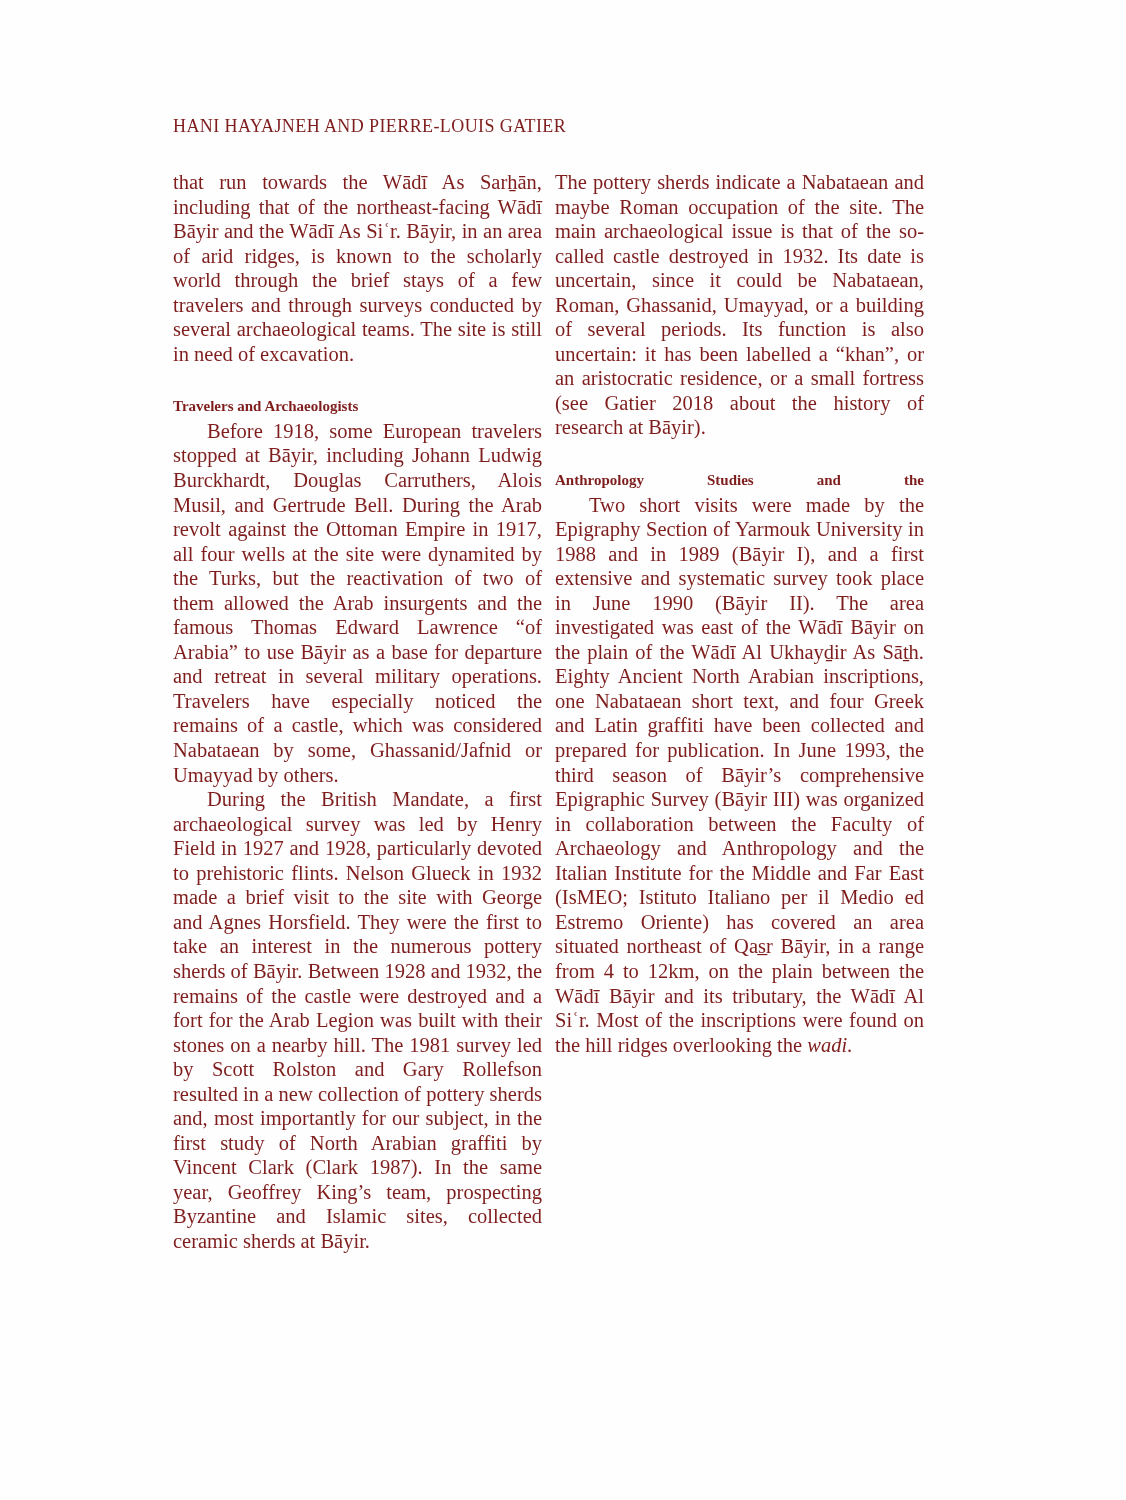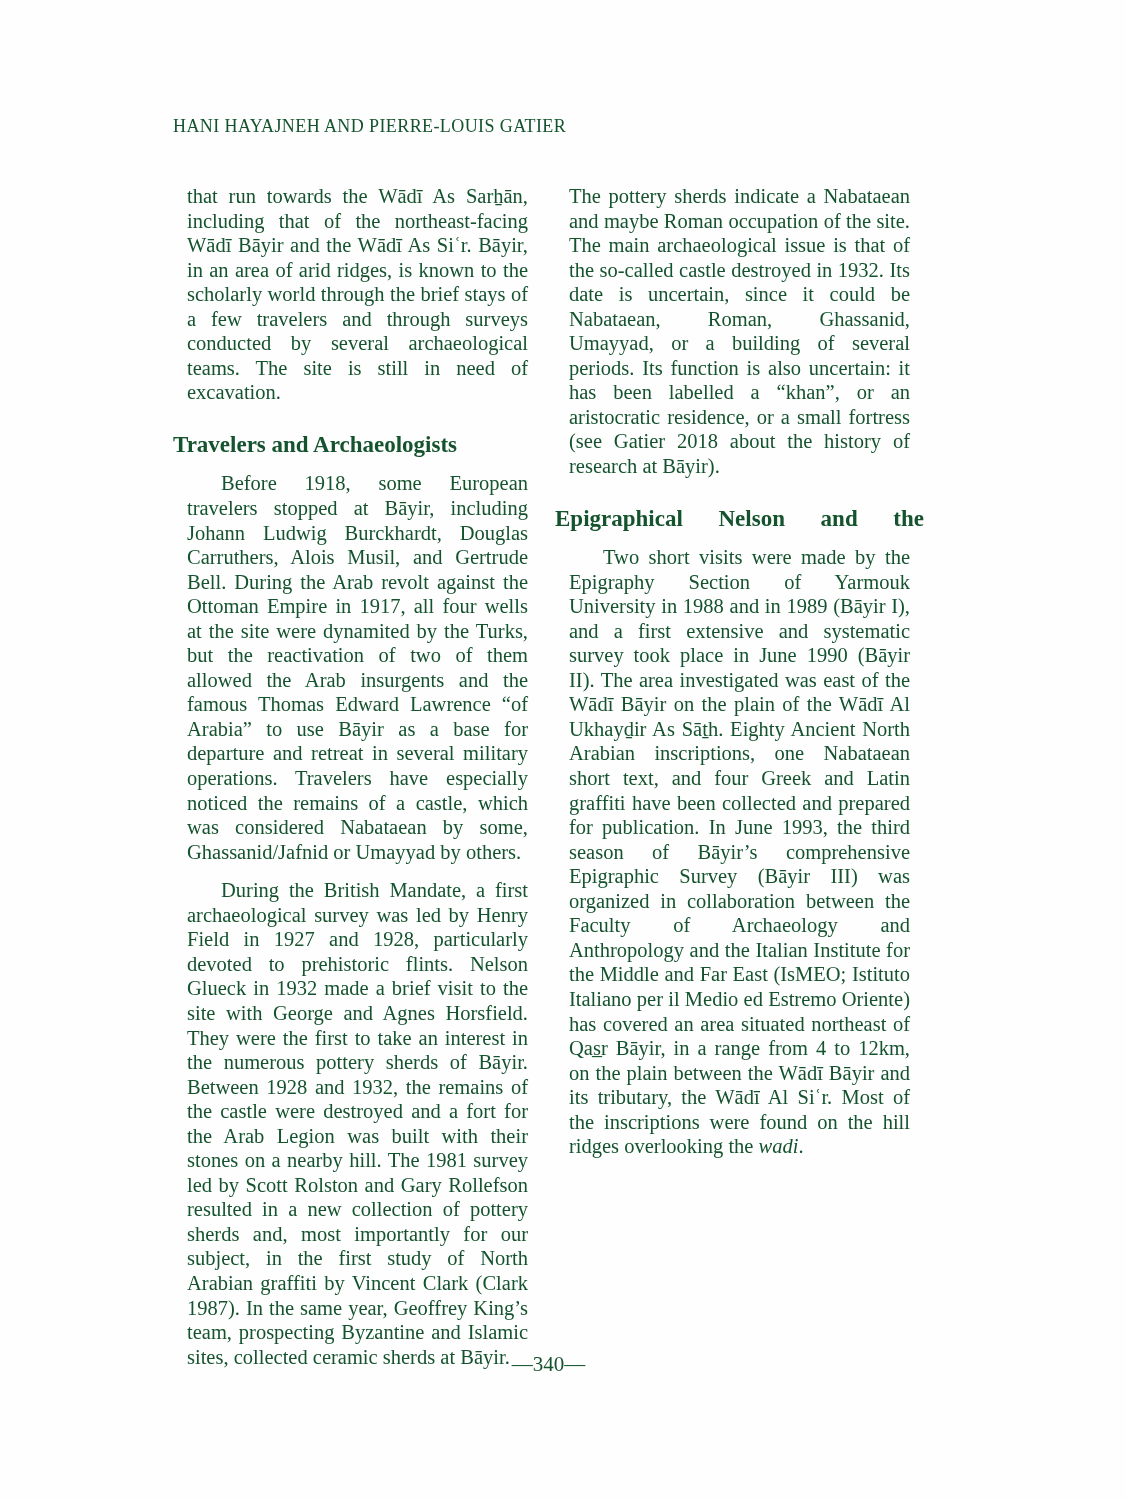--- a/index.html
+++ b/index.html
@@ -5,21 +5,21 @@
   html, body {
     margin: 0;
     padding: 0;
     background: #ffffff;
   }
   .page {
     position: relative;
     width: 1126px;
     height: 1500px;
     background: #fefefe;
-    color: #14532d;
+    color: #7f1d1d;
     font-family: "Liberation Serif", serif;
     overflow: hidden;
   }
   .running-head {
     position: absolute;
     left: 173px;
     top: 116px;
     font-size: 18px;
     letter-spacing: 0.4px;
     white-space: nowrap;
@@ -35,28 +35,28 @@
   }
   .col {
     width: 369px;
     font-size: 20.5px;
     line-height: 24.55px;
     text-align: justify;
     hyphens: auto;
     -webkit-hyphens: auto;
   }
   .col p {
-    margin: 14px;
+    margin: 0;
     text-indent: 34px;
   }
   .col p.noindent {
     text-indent: 0;
   }
   .heading {
-    font-size: 23px;
+    font-size: 15px;
     line-height: 24.55px;
     font-weight: bold;
     margin: 28px 0 0 0;
   }
   .h-line1 {
     display: block;
     text-align: justify;
     text-align-last: justify;
   }
   .h-line2 {
@@ -85,22 +85,21 @@
     <section class="col">
       <p class="noindent">that run towards the Wādī As Sarẖān, including that of the northeast-facing Wādī Bāyir and the Wādī As Siʿr. Bāyir, in an area of arid ridges, is known to the scholarly world through the brief stays of a few travelers and through surveys conducted by several archaeological teams. The site is still in need of excavation.</p>
       <h2 class="heading">Travelers and Archaeologists</h2>
       <p>Before 1918, some European travelers stopped at Bāyir, including Johann Ludwig Burckhardt, Douglas Carruthers, Alois Musil, and Gertrude Bell. During the Arab revolt against the Ottoman Empire in 1917, all four wells at the site were dynamited by the Turks, but the reactivation of two of them allowed the Arab insurgents and the famous Thomas Edward Lawrence “of Arabia” to use Bāyir as a base for departure and retreat in several military operations. Travelers have especially noticed the remains of a castle, which was considered Nabataean by some, Ghassanid/Jafnid or Umayyad by others.</p>
       <p>During the British Mandate, a first archaeological survey was led by Henry Field in 1927 and 1928, particularly devoted to prehistoric flints. Nelson Glueck in 1932 made a brief visit to the site with George and Agnes Horsfield. They were the first to take an interest in the numerous pottery sherds of Bāyir. Between 1928 and 1932, the remains of the castle were destroyed and a fort for the Arab Legion was built with their stones on a nearby hill. The 1981 survey led by Scott Rolston and Gary Rollefson resulted in a new collection of pottery sherds and, most importantly for our subject, in the first study of North Arabian graffiti by Vincent Clark (Clark 1987). In the same year, Geoffrey King’s team, prospecting Byzantine and Islamic sites, collected ceramic sherds at Bāyir.</p>
     </section>
 
     <section class="col">
       <p class="noindent">The pottery sherds indicate a Nabataean and maybe Roman occupation of the site. The main archaeological issue is that of the so-called castle destroyed in 1932. Its date is uncertain, since it could be Nabataean, Roman, Ghassanid, Umayyad, or a building of several periods. Its function is also uncertain: it has been labelled a “khan”, or an aristocratic residence, or a small fortress (see Gatier 2018 about the history of research at Bāyir).</p>
       <h2 class="heading">
-          <span class="h-line1">Epigraphical Nelson and the</span>
+          <span class="h-line1">Anthropology Studies and the</span>
         </h2>
       <p><span>Two short visits were made by the Epigraphy Section of Yarmouk University in 1988 and in 1989 (Bāyir I), and a first extensive and systematic survey took place in June 1990 (Bāyir II). The area investigated was east of the Wādī Bāyir on the plain of the Wādī Al Ukhayḏir As Sāṯh. Eighty Ancient North Arabian inscriptions, one Nabataean short text, and four Greek and Latin graffiti have been collected and prepared for publication. In June 1993, the third season of Bāyir’s comprehensive Epigraphic Survey (Bāyir III) was organized in collaboration between the Faculty of Archaeology and Anthropology and the Italian Institute for the Middle and Far East (IsMEO; Istituto Italiano per il Medio ed Estremo Oriente) has covered an area situated northeast of Qas̲r Bāyir, in a range from 4 to 12km, on the plain between the Wādī Bāyir and its tributary, the Wādī Al Siʿr. Most of the inscriptions were found on the hill ridges overlooking the </span><em>wadi</em><span>.</span></p>
     </section>
 
   </main>
 
-  <footer class="page-number">—340—</footer>
 
 </div>
 
 </body></html>

